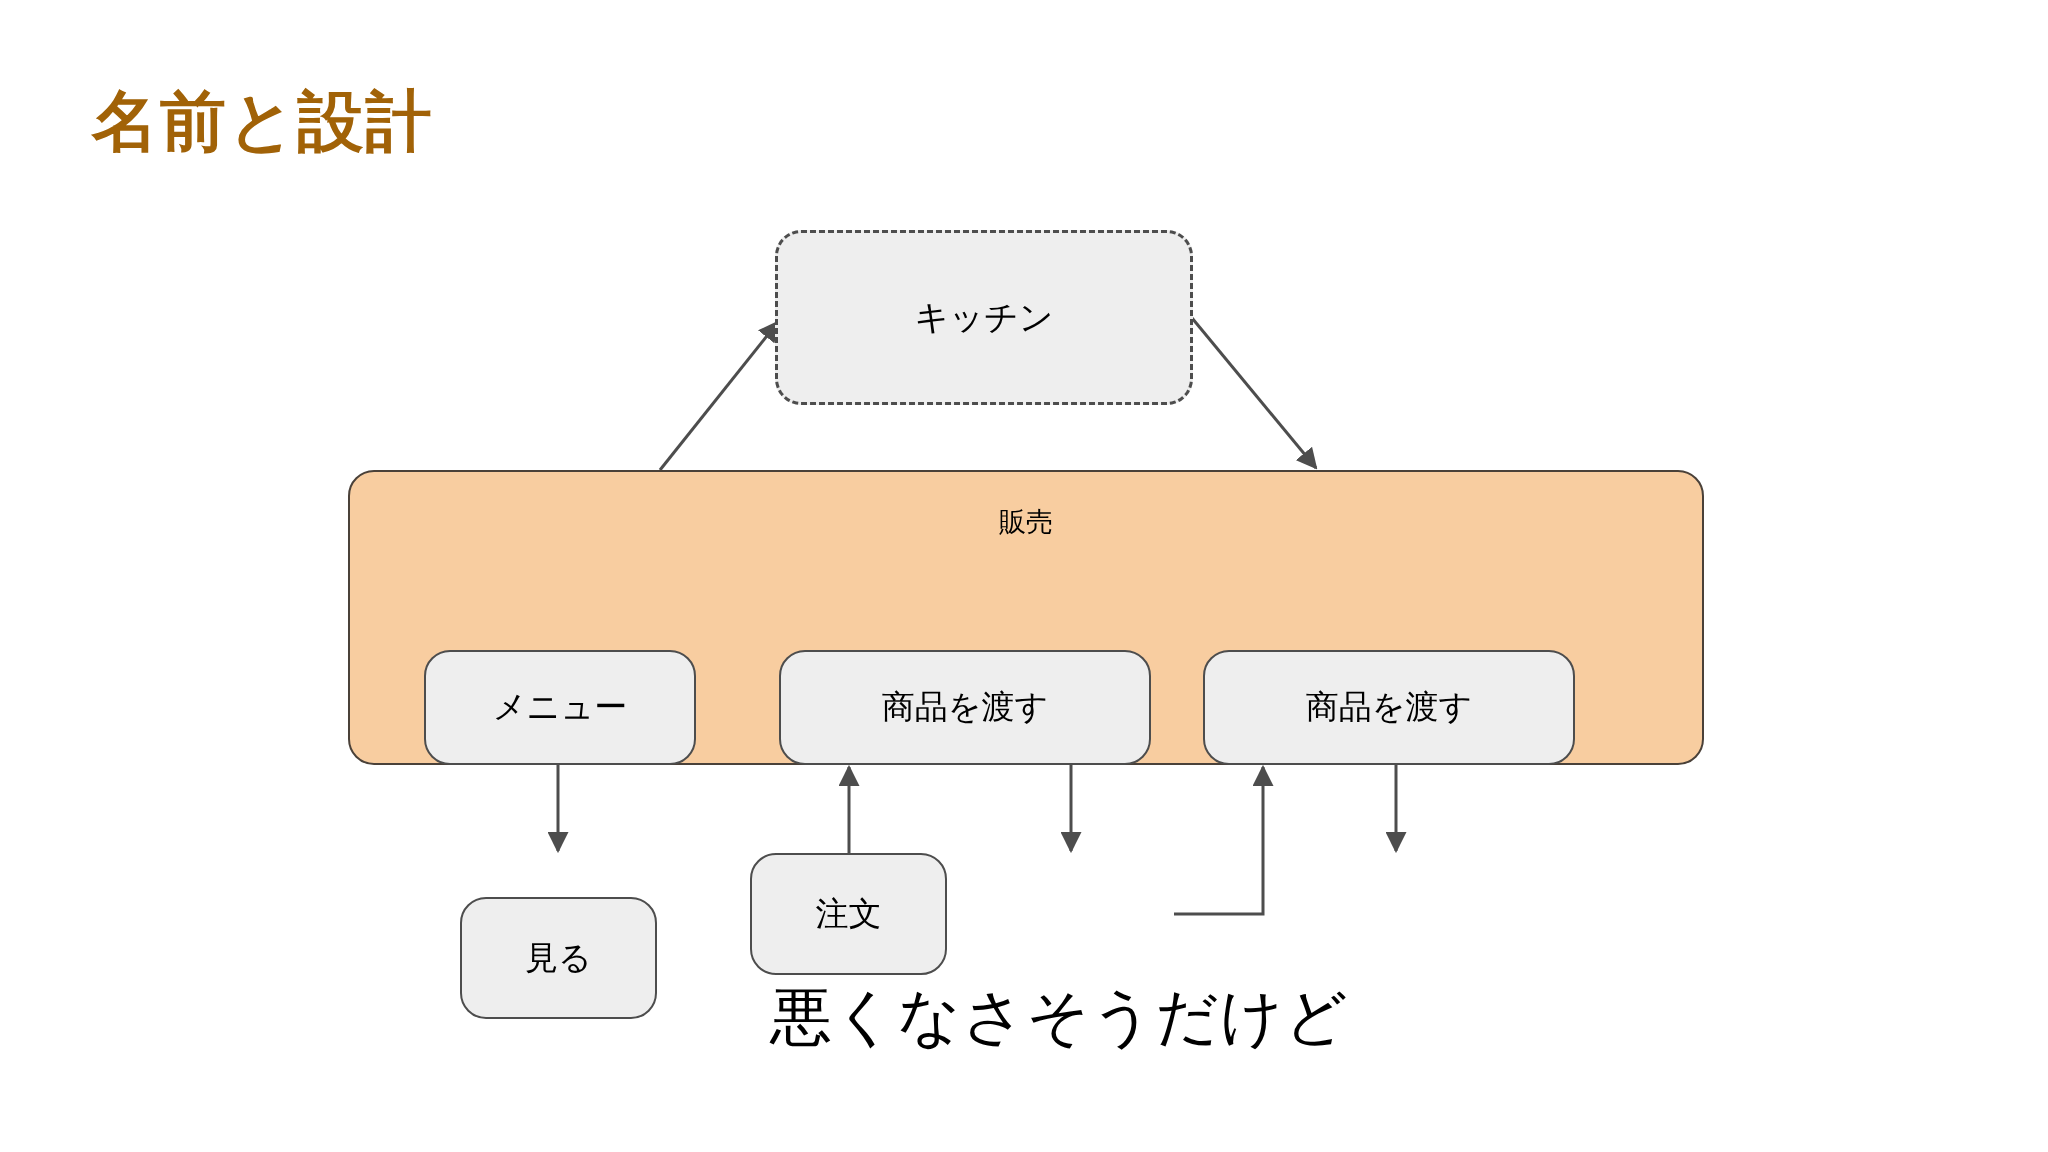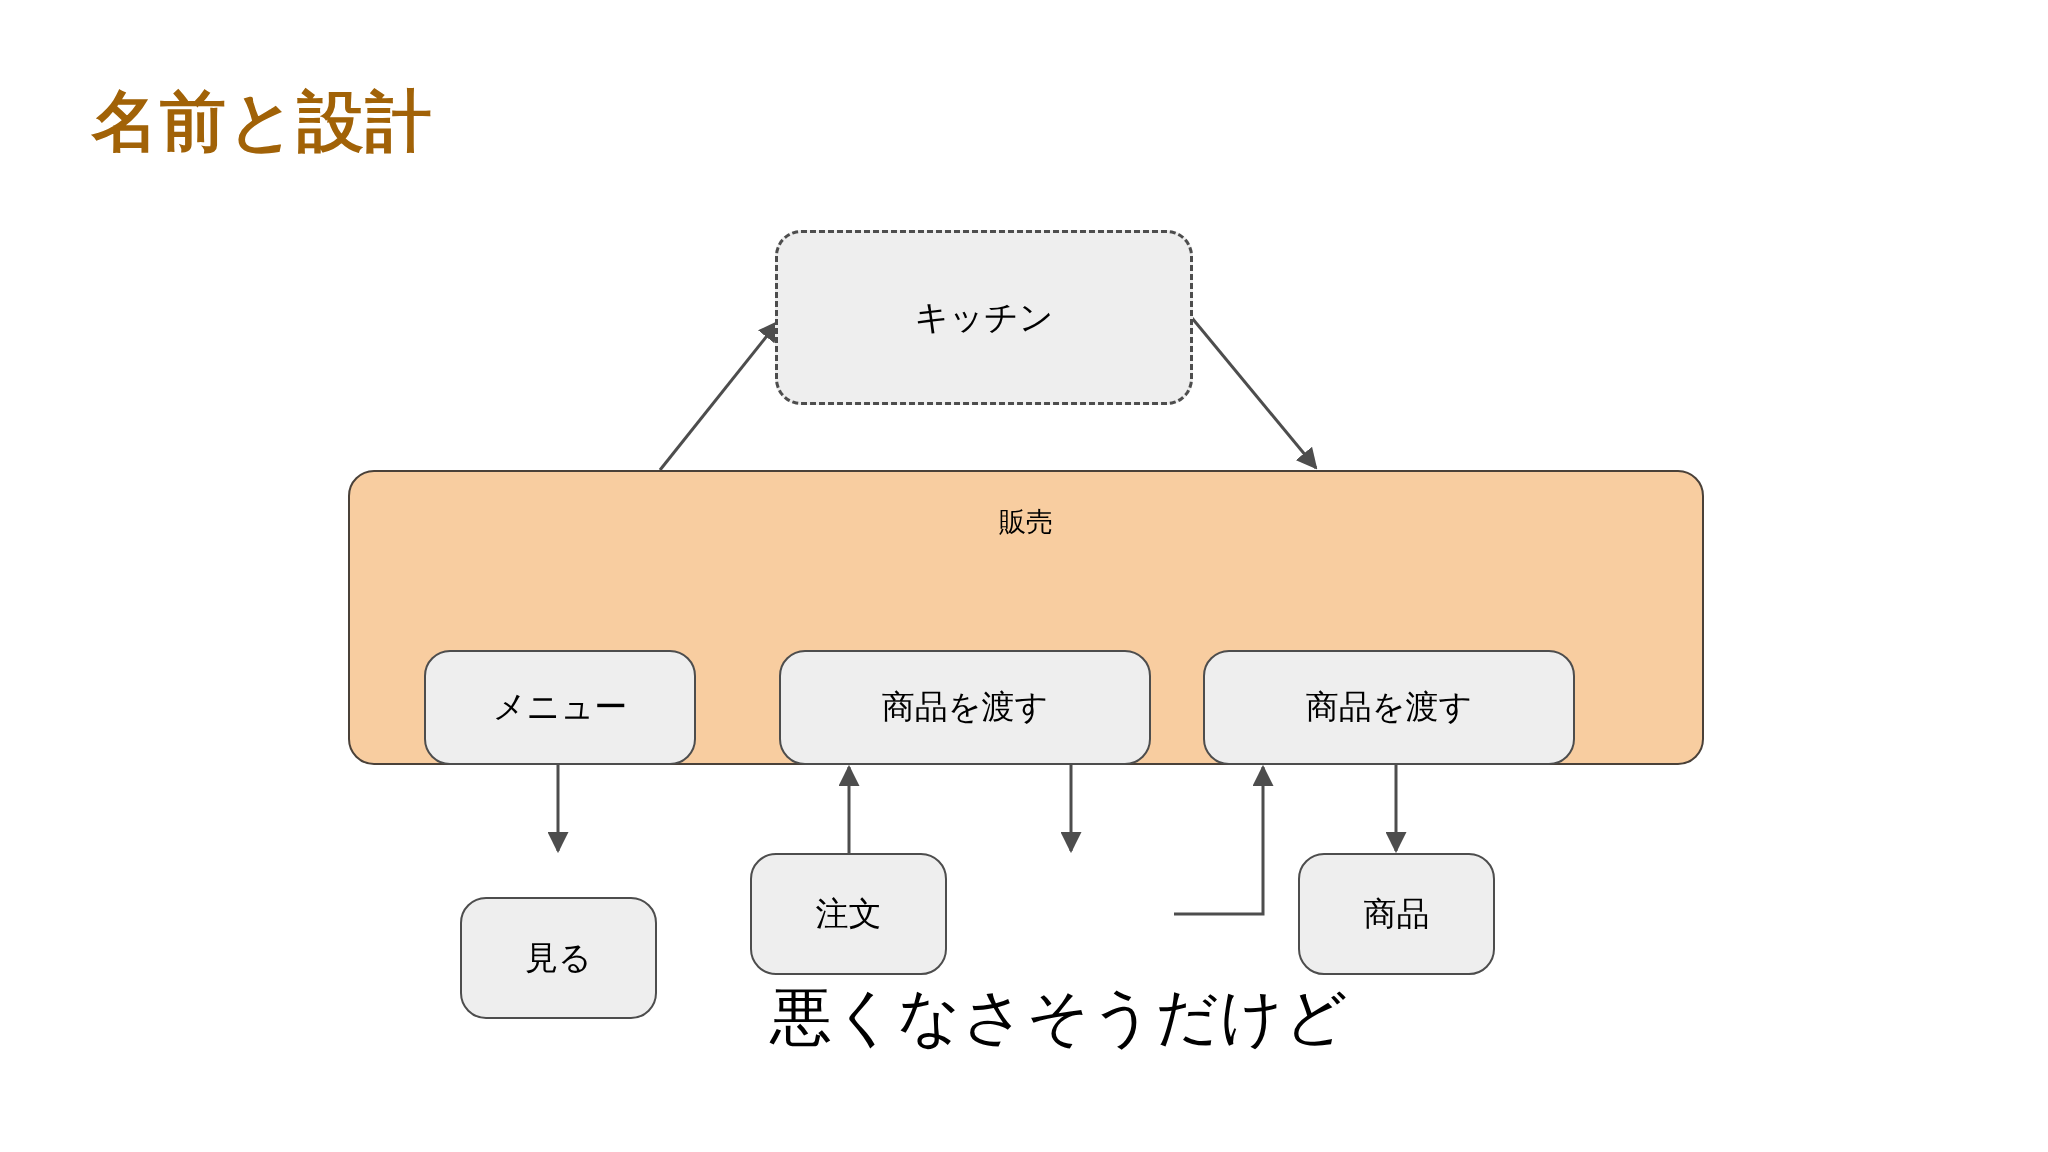--- a/index.html
+++ b/index.html
@@ -160,19 +160,16 @@
 
   <div id="view-box" class="node node-grey">
     <span>見る</span>
   </div>
 
   <div id="order-box" class="node node-grey">
     <span>注文</span>
   </div>
 
 
-  <div id="product-box" class="node node-grey">
-    <span>商品</span>
-  </div>
 
   <div id="caption">悪くなさそうだけど</div>
 
 </div>
 
 </body></html>

